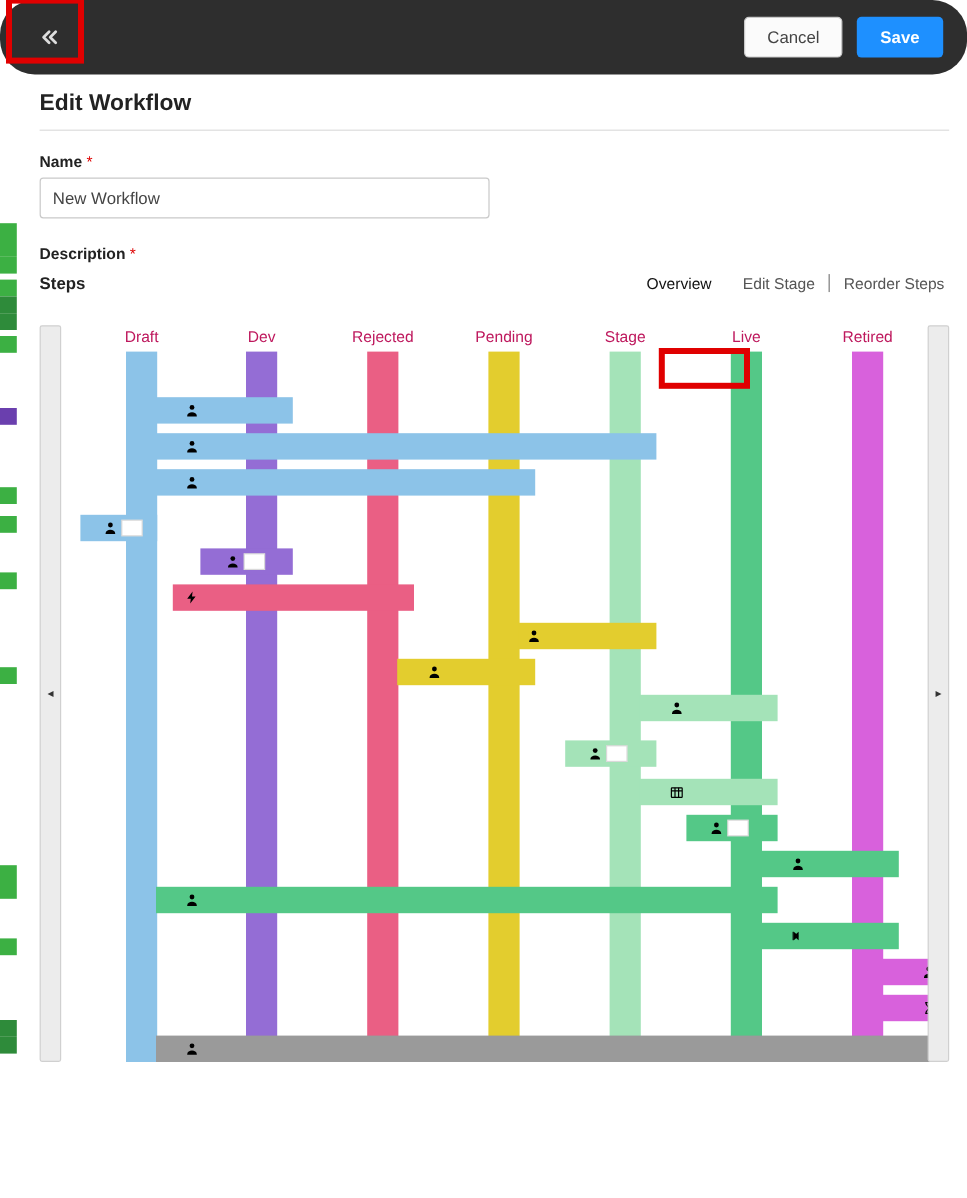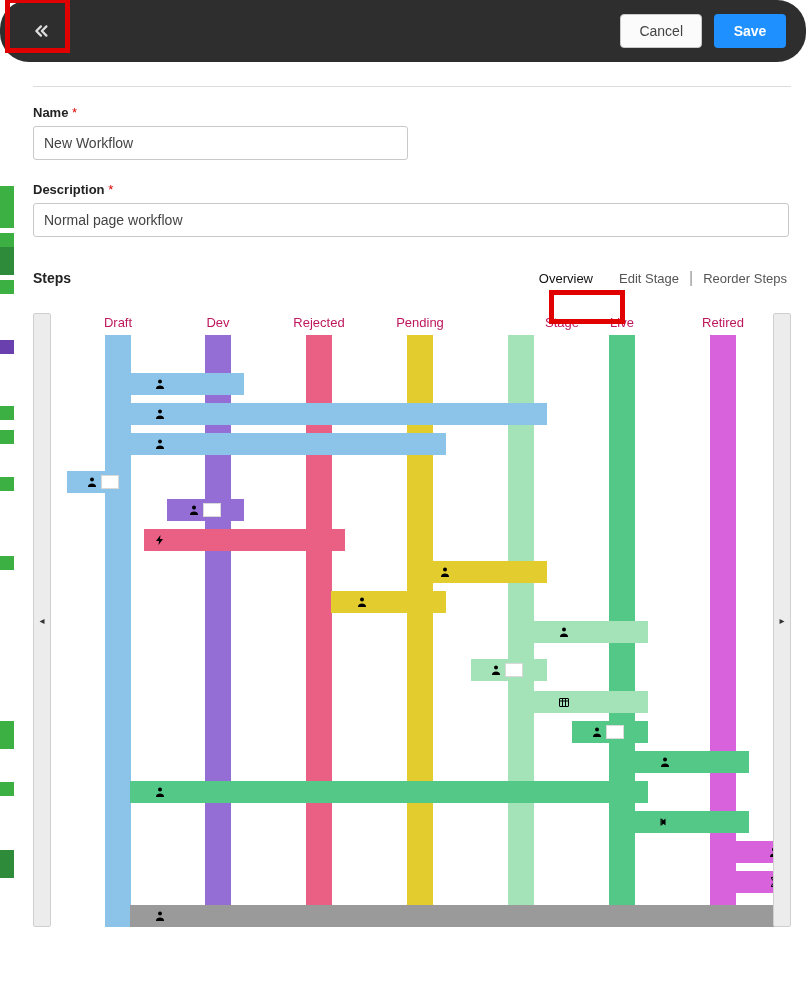--- a/index.html
+++ b/index.html
@@ -104,31 +104,31 @@
   </div>
   <div class="toolbar-spacer"></div>
   <button class="btn btn-cancel">Cancel</button>
   <button class="btn btn-save">Save</button>
 </div>
 
 <div class="redbox tl"></div>
 <div class="redbox ov"></div>
 
 <div class="panel">
+  <h1 class="title">Edit Workflow</h1>
   <div class="rule"></div>
 
   <div class="field-label">
     <span>Name</span> <span class="req">*</span>
   </div>
   <div class="input name">New Workflow</div>
 
   <div class="field-label">
     <span>Description</span> <span class="req">*</span>
   </div>
-  <div class="input desc">Normal page workflow</div>
 
   <div class="steps-bar">
     <span class="steps-title">Steps</span>
     <span class="steps-spacer"></span>
     <span class="steps-link active">Overview</span>
     <span style="width:18px"></span>
     <span class="steps-link">Edit Stage</span>
     <span class="steps-sep">|</span>
     <span class="steps-link">Reorder Steps</span>
   </div>
@@ -142,21 +142,21 @@
       </div>
     <div class="map" id="map">
         <div class="col-label" style="left: 65px;">Draft</div>
         <div class="vcol c-draft" style="left: 52px;"></div>
         <div class="col-label" style="left: 165px;">Dev</div>
         <div class="vcol c-dev" style="left: 152px;"></div>
         <div class="col-label" style="left: 266px;">Rejected</div>
         <div class="vcol c-rej" style="left: 253px;"></div>
         <div class="col-label" style="left: 367px;">Pending</div>
         <div class="vcol c-pend" style="left: 354px;"></div>
-        <div class="col-label" style="left: 468px; margin-left: 41px;">Stage</div>
+        <div class="col-label" style="left: 468px;">Stage</div>
         <div class="vcol c-stage" style="left: 455px;"></div>
         <div class="col-label" style="left: 569px;">Live</div>
         <div class="vcol c-live" style="left: 556px;"></div>
         <div class="col-label" style="left: 670px;">Retired</div>
         <div class="vcol c-retired" style="left: 657px;"></div>
         <div class="hbar c-draft" style="top: 60px; left: 77px; width: 114px;"></div>
         <div class="badge" style="top: 62px; left: 98px;">
           <span class="ic">
             <svg viewBox="0 0 24 24" fill="#000">
               <circle cx="12" cy="7" r="4"></circle>

